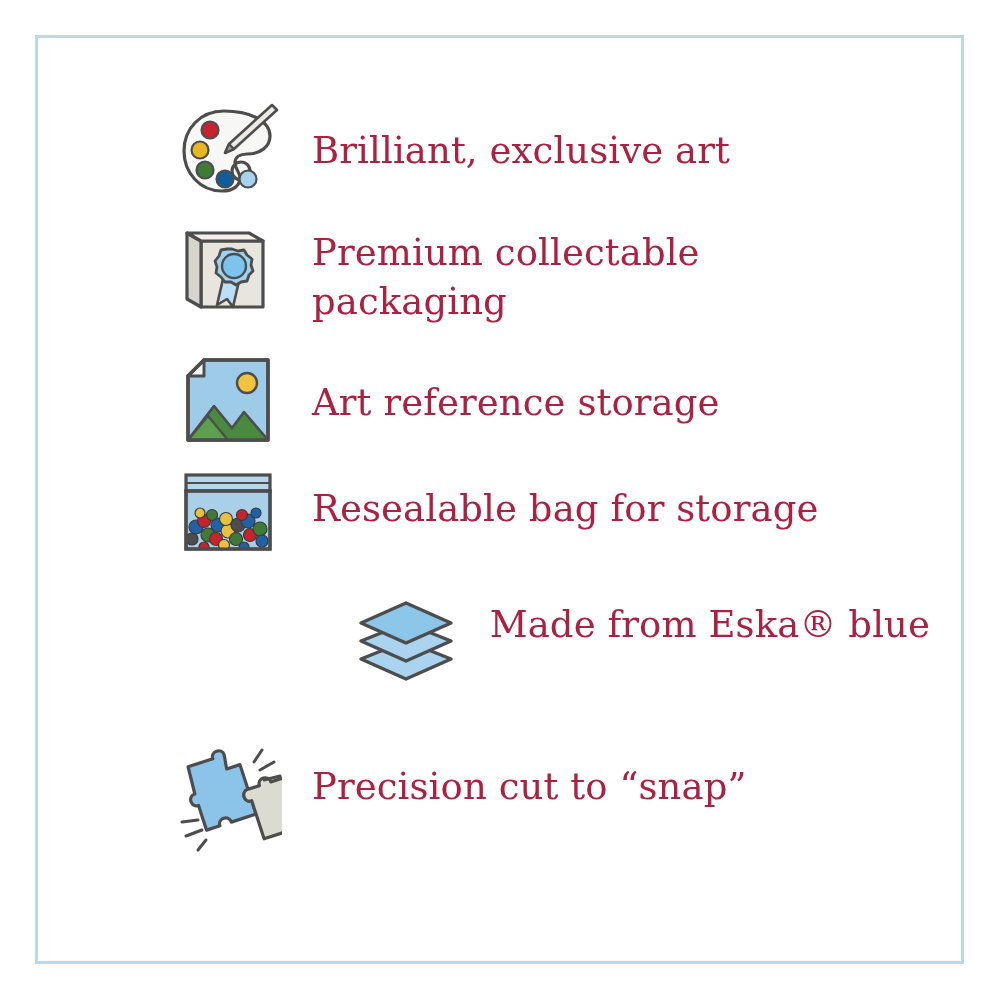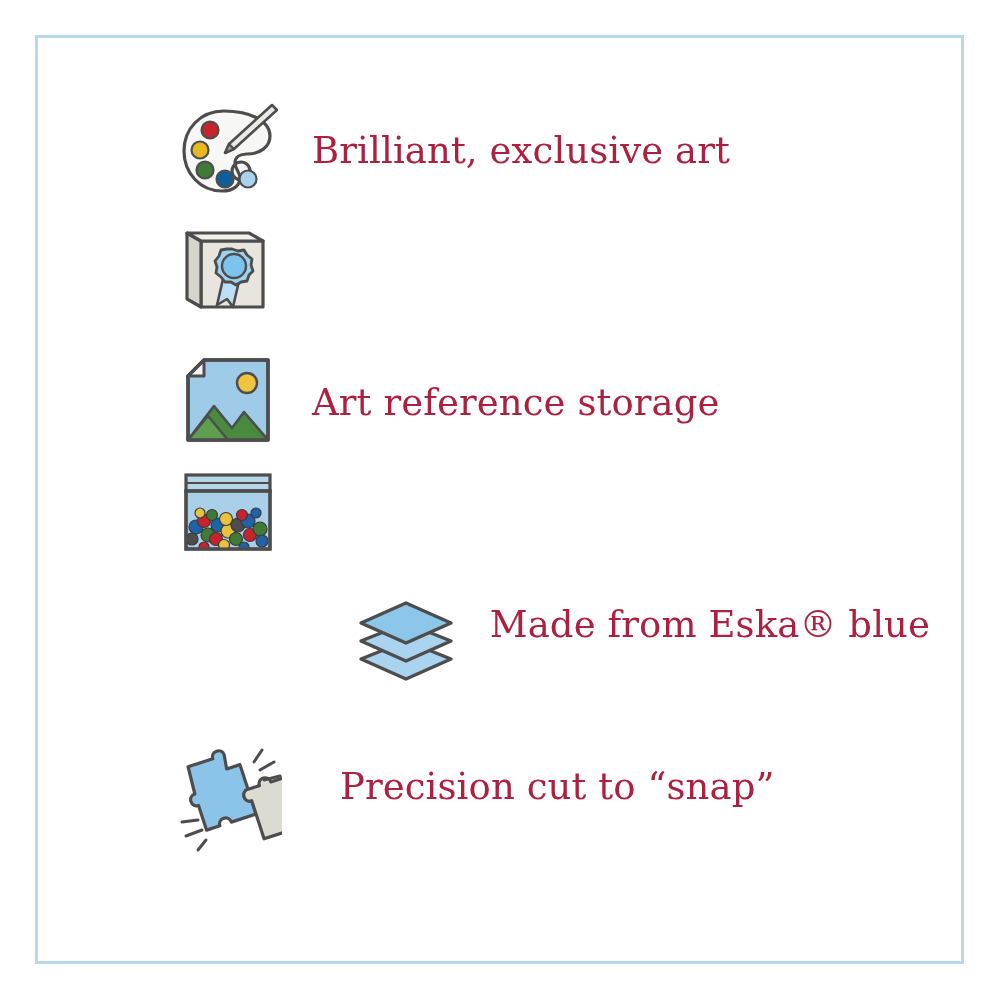--- a/index.html
+++ b/index.html
@@ -81,21 +81,21 @@
   .row-2 .label-cell { padding-top: 30px; }
 
   .row-3 { height: 122px; }
   .row-3 .icon-cell { height: 104px; }
   .row-3 .label-cell { padding-top: 24px; }
 
   .row-4 { height: 152px; justify-content: flex-end; }
   .row-4 .icon-cell { height: 116px; }
   .row-4 .label-cell { padding-top: 18px; }
 
-  .row-5 { height: 140px; gap: 28px; }
+  .row-5 { height: 140px; }
   .row-5 .icon-cell { height: 130px; }
   .row-5 .label-cell { padding-top: 28px; }
 </style>
 </head>
 <body>
 
 <div id="page">
 
   <div id="frame"></div>
 
@@ -129,20 +129,24 @@
           <path d="M6 18 L20 26 L20 92 L6 84 Z" fill="#d6d4cb" stroke="#4d4d4d" stroke-width="3.2" stroke-linejoin="round"></path>
 
           <path d="M6 18 L68 18 L82 26 L20 26 Z" fill="#f2f0e9" stroke="#4d4d4d" stroke-width="3.2" stroke-linejoin="round"></path>
 
           <path d="M42 64 L36 90 L46 84 L52 92 L58 66 Z" fill="#bcdff5" stroke="#4d4d4d" stroke-width="2.6" stroke-linejoin="round"></path>
 
           <path d="M51 34
                    L57 36 L63 35 L66 40 L71 44 L70 50 L72 56 L68 60 L66 66 L60 67 L55 70 L50 67 L44 67 L40 62 L35 58 L36 52 L34 46 L38 41 L40 35 L46 34 Z" fill="#9fd2ef" stroke="#4d4d4d" stroke-width="2.8" stroke-linejoin="round"></path>
           <circle cx="53" cy="51" r="12" fill="#7cc3ee" stroke="#4d4d4d" stroke-width="2.4"></circle>
         </svg>
+      </div>
+      <div class="label-cell">
+        <span class="l1">Premium collectable</span>
+        <span class="l2">packaging</span>
       </div>
     </div>
 
     <div class="feature-row row-2">
       <div class="icon-cell">
         <svg width="96" height="92" viewBox="0 0 96 92">
           <defs>
             <clipPath id="posterClip">
               <path d="M24 6 L88 6 L88 86 L8 86 L8 22 Z"></path>
             </clipPath>
@@ -197,20 +201,23 @@
               <circle cx="78" cy="44" r="5" fill="#1f62a8"></circle>
               <circle cx="22" cy="44" r="5" fill="#e8c23c"></circle>
               <circle cx="46" cy="76" r="5.5" fill="#e8c23c"></circle>
               <circle cx="66" cy="78" r="5" fill="#1f62a8"></circle>
               <circle cx="26" cy="78" r="5" fill="#c8232c"></circle>
             </g>
           </g>
           <rect x="8" y="22" width="84" height="58" fill="none" stroke="#4d4d4d" stroke-width="3.2"></rect>
         </svg>
       </div>
+      <div class="label-cell">
+        <span class="l1">Resealable bag for storage</span>
+      </div>
     </div>
 
     <div class="feature-row row-4">
       <div class="icon-cell">
         <svg width="102" height="90" viewBox="0 0 102 90">
 
           <path d="M51 46 L96 64 L51 84 L6 64 Z" fill="#a9d3ee" stroke="#4d4d4d" stroke-width="3.4" stroke-linejoin="round"></path>
 
           <path d="M51 28 L96 46 L51 66 L6 46 Z" fill="#a9d3ee" stroke="#4d4d4d" stroke-width="3.4" stroke-linejoin="round"></path>
 

